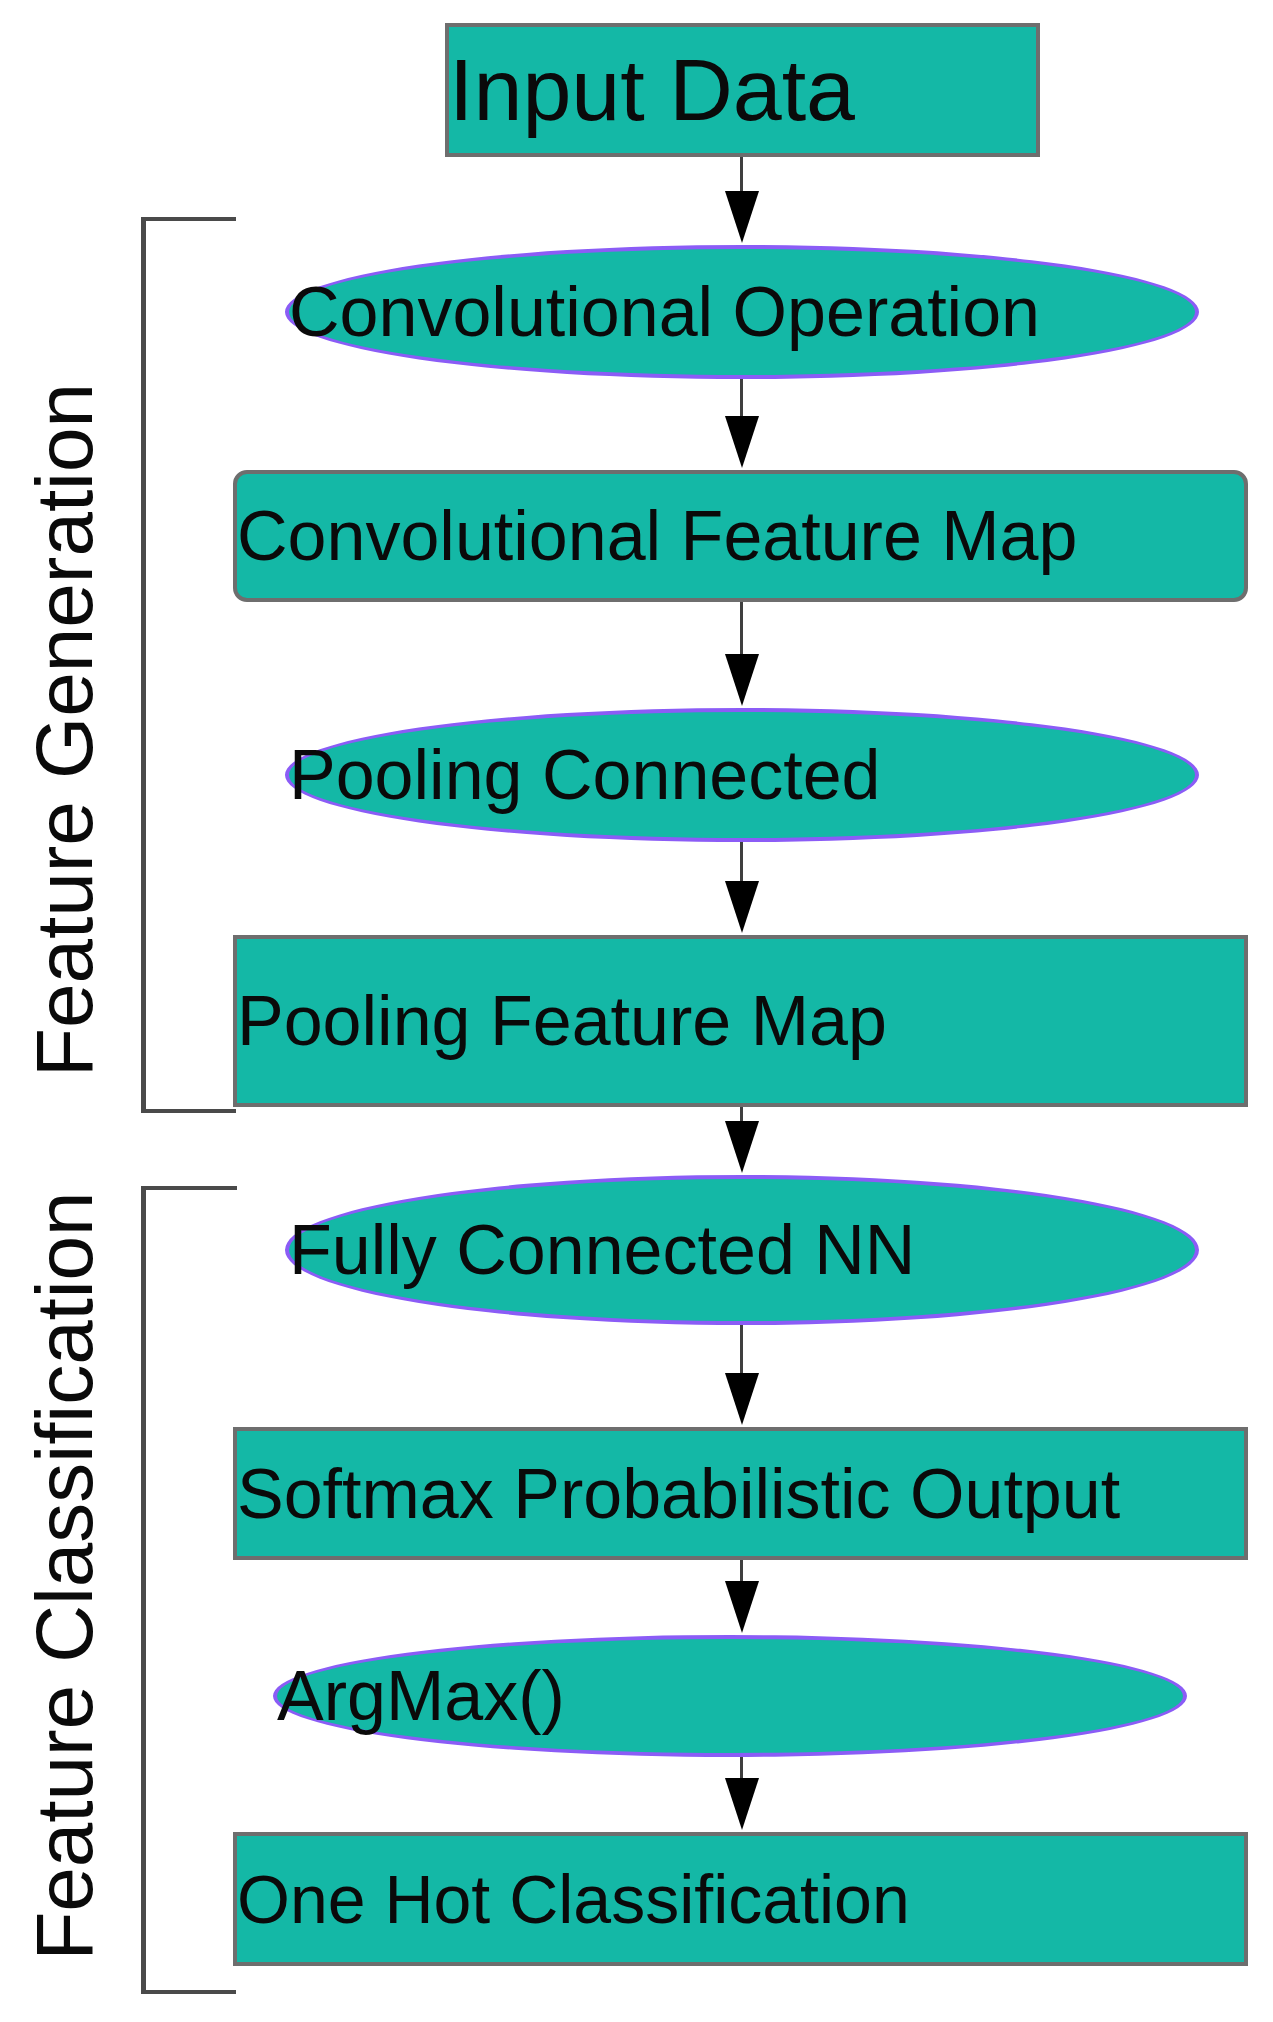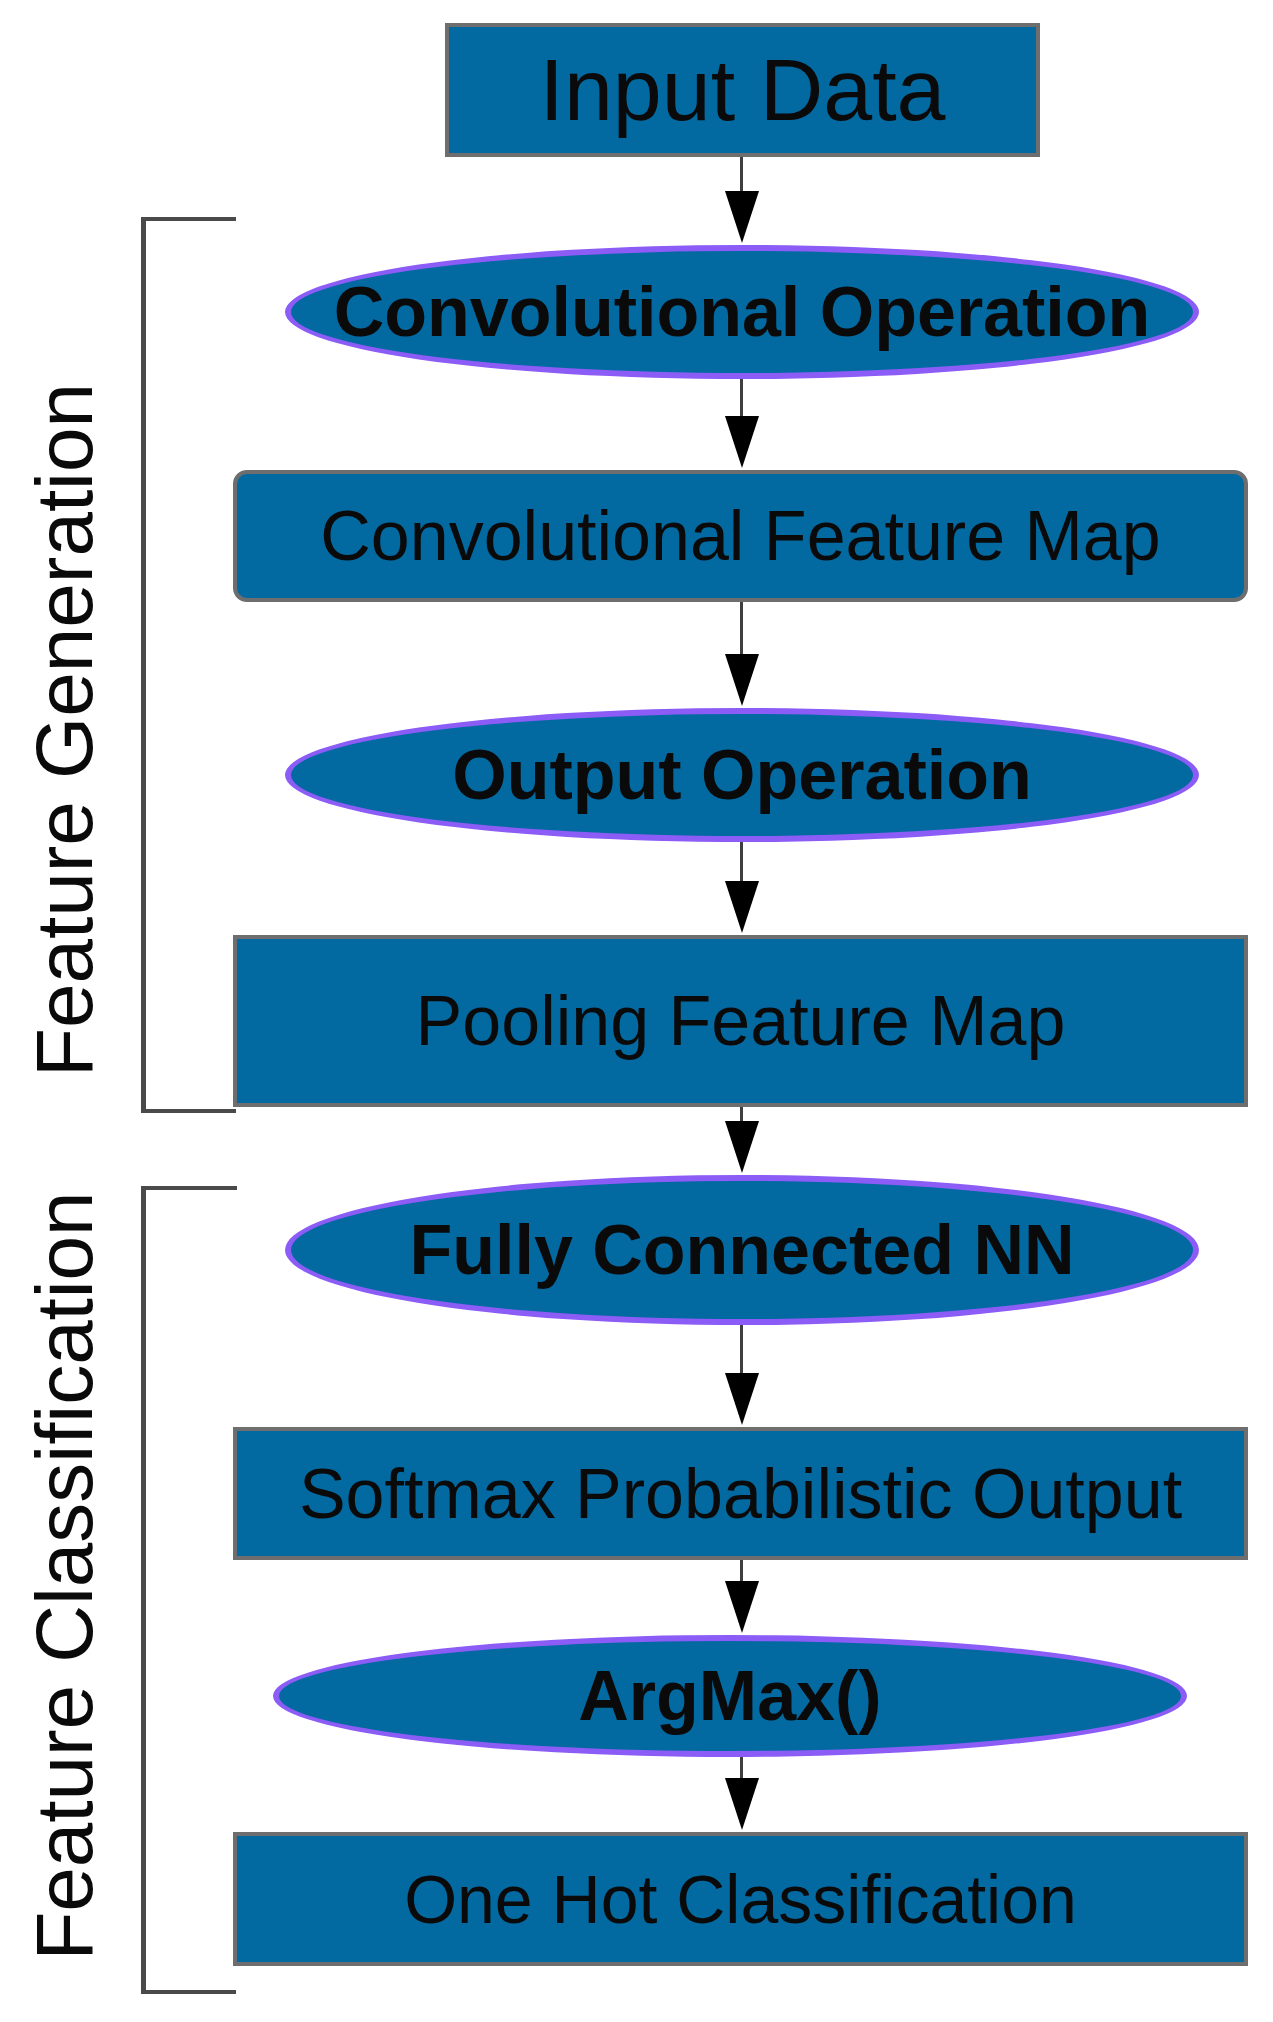--- a/index.html
+++ b/index.html
@@ -1,26 +1,26 @@
 <!DOCTYPE html>
 <html><head>
 <meta charset="utf-8">
 <style>
   html,body{margin:0;padding:0;}
   body{
     width:1273px;height:2022px;position:relative;background:#ffffff;
     font-family:"Liberation Sans", sans-serif;color:#0a0a0a;overflow:hidden;
   }
   .node{
-    position:absolute;box-sizing:border-box;background:#0369a1;
-    display:flex;align-items:center;justify-content:center;
+    position:absolute;box-sizing:border-box;background:#14b8a6;
+    display:flex;align-items:center;justify-content:flex-start;
     font-size:70px;line-height:1;white-space:nowrap;color:#0a0a0a;
   }
   .node-rect{border:4px solid #6e6e6e;}
-  .node-ellipse{border:6px solid #8b5cf6;border-radius:50%;font-weight:bold;}
+  .node-ellipse{border:4px solid #8b5cf6;border-radius:50%;}
   .arrow-stem{position:absolute;width:3px;background:#3f3f3f;}
   .arrow-head{
     position:absolute;width:0;height:0;
     border-left:17px solid transparent;border-right:17px solid transparent;
     border-top:52px solid #000000;
   }
   .bracket{position:absolute;background:#4a4a4a;}
   .v-label{
     position:absolute;transform:rotate(-90deg);transform-origin:center;
     font-size:80px;line-height:80px;text-align:center;white-space:nowrap;color:#0a0a0a;
@@ -79,21 +79,21 @@
 
 <div id="n2" class="node node-ellipse">
   <span>Convolutional Operation</span>
 </div>
 
 <div id="n3" class="node node-rect">
   <span>Convolutional Feature Map</span>
 </div>
 
 <div id="n4" class="node node-ellipse">
-  <span>Output Operation</span>
+  <span>Pooling Connected</span>
 </div>
 
 <div id="n5" class="node node-rect">
   <span>Pooling Feature Map</span>
 </div>
 
 <div id="n6" class="node node-ellipse">
   <span>Fully Connected NN</span>
 </div>
 

